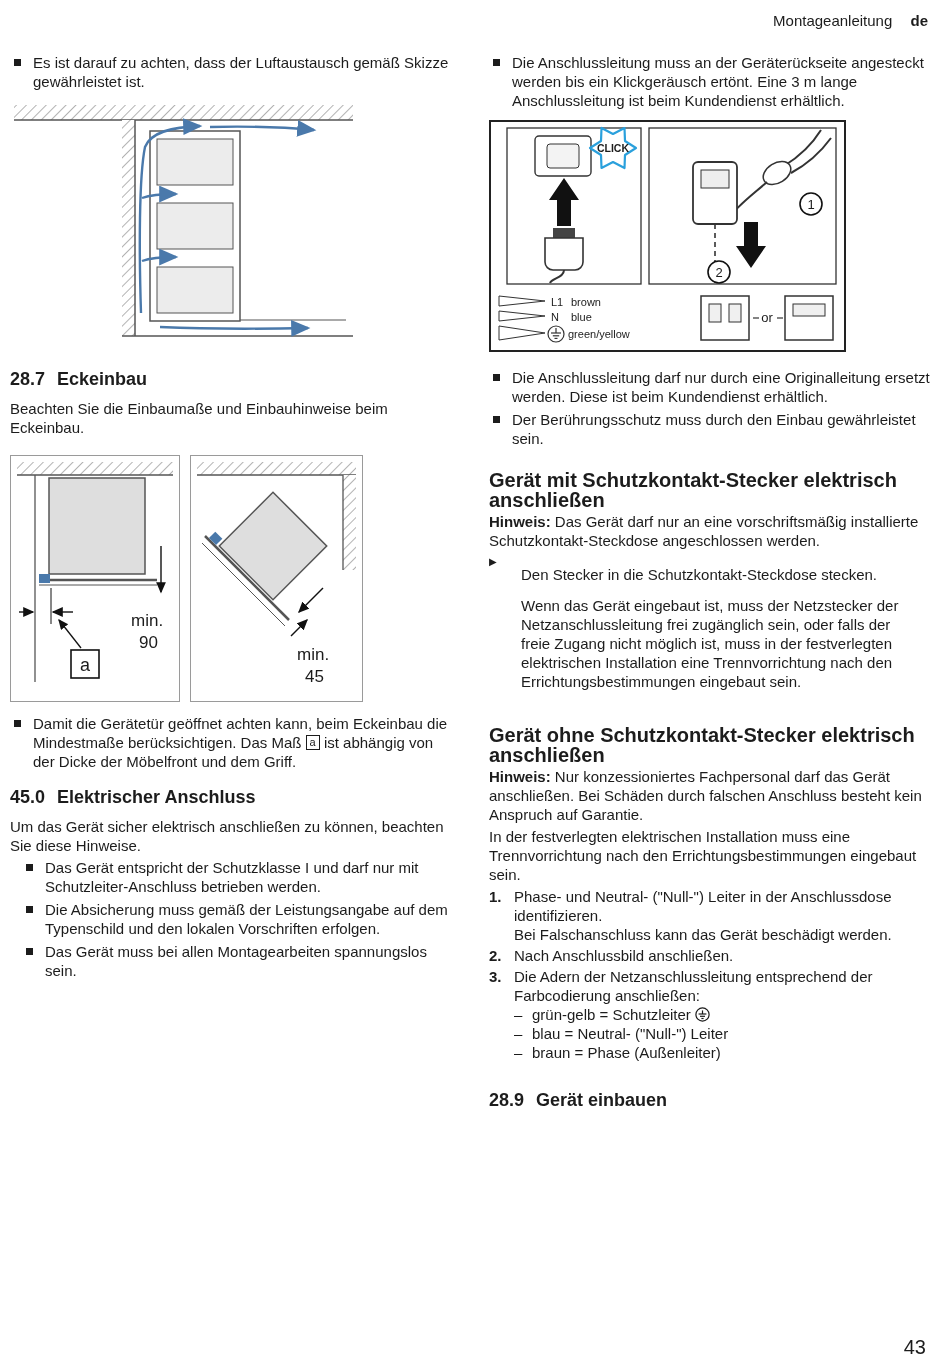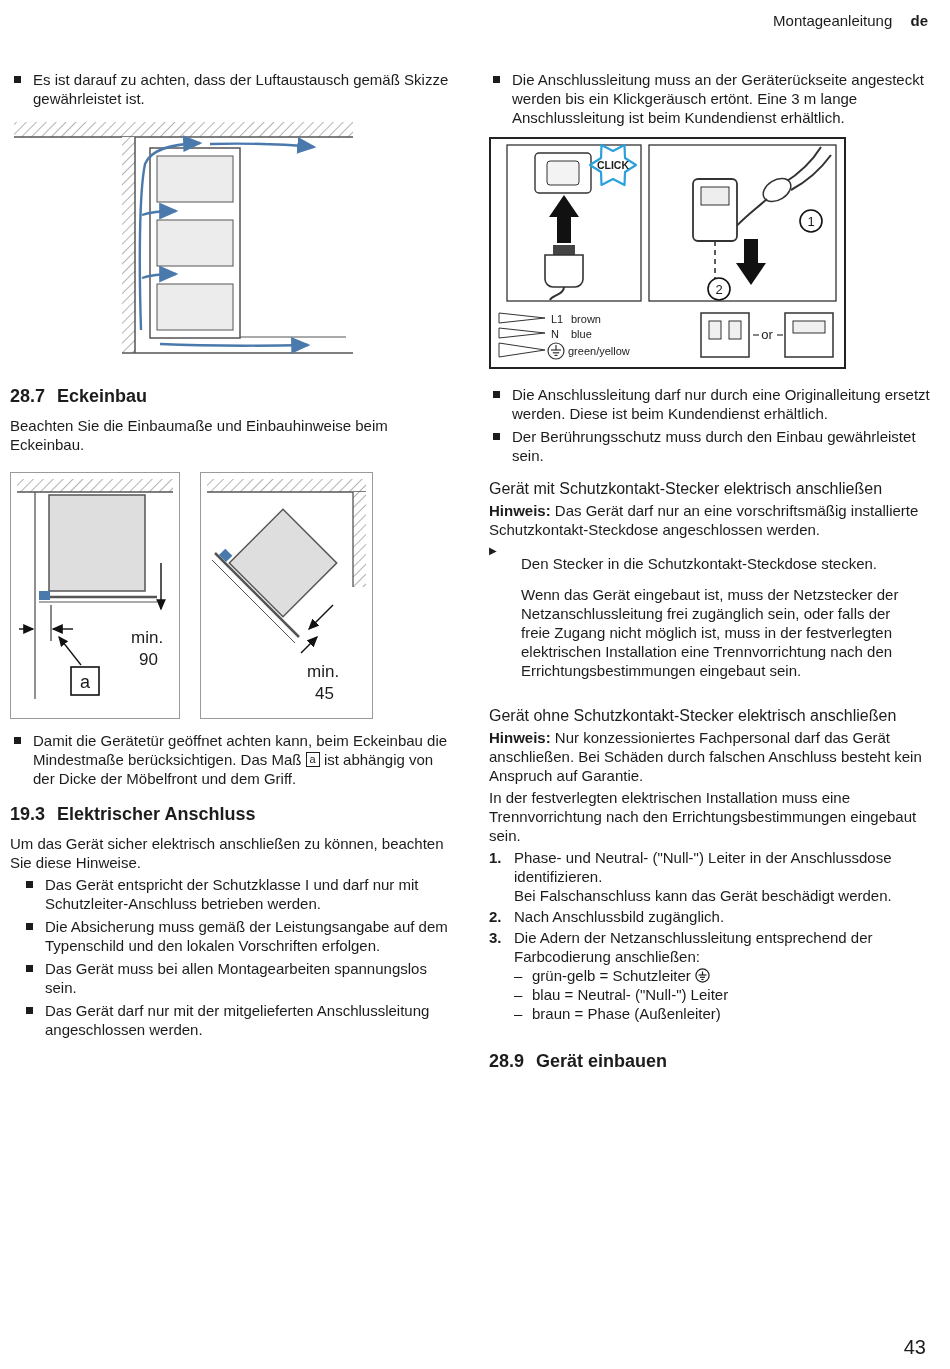--- a/index.html
+++ b/index.html
@@ -1,32 +1,32 @@
 <!DOCTYPE html>
 <html><head>
 <meta charset="utf-8">
 <style>
   html,body{margin:0;padding:0}
   body{width:950px;height:1369px;background:#ffffff;color:#1c1c1c;
        font-family:"Liberation Sans",sans-serif;position:relative;overflow:hidden}
   .header{position:absolute;top:12px;right:22px;font-size:15px}
   .header .lang{font-weight:bold;margin-left:14px}
   .footer{position:absolute;bottom:10px;right:24px;font-size:20px}
-  .columns{position:absolute;top:70px;left:10px;display:flex;gap:34px}
+  .columns{position:absolute;top:53px;left:10px;display:flex;gap:34px}
   .col{width:445px;flex:none}
   .para,.btext,.abody p,.sbody p,.dtext{font-size:15px;line-height:19px}
   .para{margin:0 0 3px 0}
   .bullet{display:flex;margin:0 0 4px 0}
   .bullet.sub{margin-left:12px}
   .bmark{flex:none;width:7px;height:7px;background:#1c1c1c;margin:6px 12px 0 4px}
   h2{font-size:18px;font-weight:bold;margin:16px 0 9px 0}
   h2 .num{margin-right:12px}
-  h3{font-size:16px;line-height:20px;font-weight:normal;margin:14px 0 2px 0}
+  h3{font-size:20px;line-height:20px;font-weight:bold;margin:22px 0 2px 0}
   .fig{margin:10px 0 12px 0}
-  .figrow{display:flex;gap:20px;margin:18px 0 12px 0}
+  .figrow{display:flex;gap:10px;margin:18px 0 12px 0}
   .figbox{border:1px solid #9a9a9a;padding:4px;background:#fff}
   .inline-box{display:inline-block;border:1px solid #1c1c1c;font-size:11px;
               line-height:13px;padding:0 3px;vertical-align:2px}
   .arrow-item{display:flex;margin:2px 0 3px 0}
   .amark{flex:none;width:20px;font-size:10px;padding-top:3px;color:#1c1c1c}
   .abody{flex:1}
   .abody p{margin:12px}
   .steps{margin-top:2px}
   .step{display:flex;margin-bottom:2px}
   .snum{flex:none;width:25px;font-weight:bold;font-size:15px;line-height:19px}
@@ -185,40 +185,36 @@
       <div class="bullet">
         <span class="bmark"></span>
         <span class="btext">
           <span>Damit die Gerätetür geöffnet achten kann, beim Eckeinbau die Mindestmaße berücksichtigen. Das Maß</span>
           <span class="inline-box">a</span>
           <span>ist abhängig von der Dicke der Möbelfront und dem Griff.</span>
         </span>
       </div>
 
       <h2>
-        <span class="num">19.3</span><span>Elektrischer Anschluss</span>
+        <span class="num">45.0</span><span>Elektrischer Anschluss</span>
       </h2>
 
       <p class="para">Um das Gerät sicher elektrisch anschließen zu können, beachten Sie diese Hinweise.</p>
 
       <div class="bullet sub">
         <span class="bmark"></span>
         <span class="btext">Das Gerät entspricht der Schutzklasse I und darf nur mit Schutzleiter-Anschluss betrieben werden.</span>
       </div>
       <div class="bullet sub">
         <span class="bmark"></span>
         <span class="btext">Die Absicherung muss gemäß der Leistungsangabe auf dem Typenschild und den lokalen Vorschriften erfolgen.</span>
       </div>
       <div class="bullet sub">
         <span class="bmark"></span>
         <span class="btext">Das Gerät muss bei allen Montagearbeiten spannungslos sein.</span>
-      </div>
-      <div class="bullet sub">
-        <span class="bmark"></span>
-        <span class="btext">Das Gerät darf nur mit der mitgelieferten Anschlussleitung angeschlossen werden.</span>
       </div>
 
     </div>
 
     <div class="col">
 
       <div class="bullet">
         <span class="bmark"></span>
         <span class="btext">Die Anschlussleitung muss an der Geräterückseite angesteckt werden bis ein Klickgeräusch ertönt. Eine 3 m lange Anschlussleitung ist beim Kundendienst erhältlich.</span>
       </div>
@@ -344,21 +340,21 @@
         <div class="step">
           <span class="snum">1.</span>
           <div class="sbody">
             <p>Phase- und Neutral- ("Null-") Leiter in der Anschlussdose identifizieren.</p>
             <p>Bei Falschanschluss kann das Gerät beschädigt werden.</p>
           </div>
         </div>
         <div class="step">
           <span class="snum">2.</span>
           <div class="sbody">
-            <p>Nach Anschlussbild zugänglich.</p>
+            <p>Nach Anschlussbild anschließen.</p>
           </div>
         </div>
         <div class="step">
           <span class="snum">3.</span>
           <div class="sbody">
             <p>Die Adern der Netzanschlussleitung entsprechend der Farbcodierung anschließen:</p>
             <div class="dash-item">
               <span class="dmark">–</span>
               <span class="dtext"><span>grün-gelb = Schutzleiter</span><svg class="ground-inline" width="15" height="15" viewBox="0 0 15 15">
                     <circle cx="7.5" cy="7.5" r="6.6" fill="none" stroke="#1c1c1c" stroke-width="1.2"></circle>

